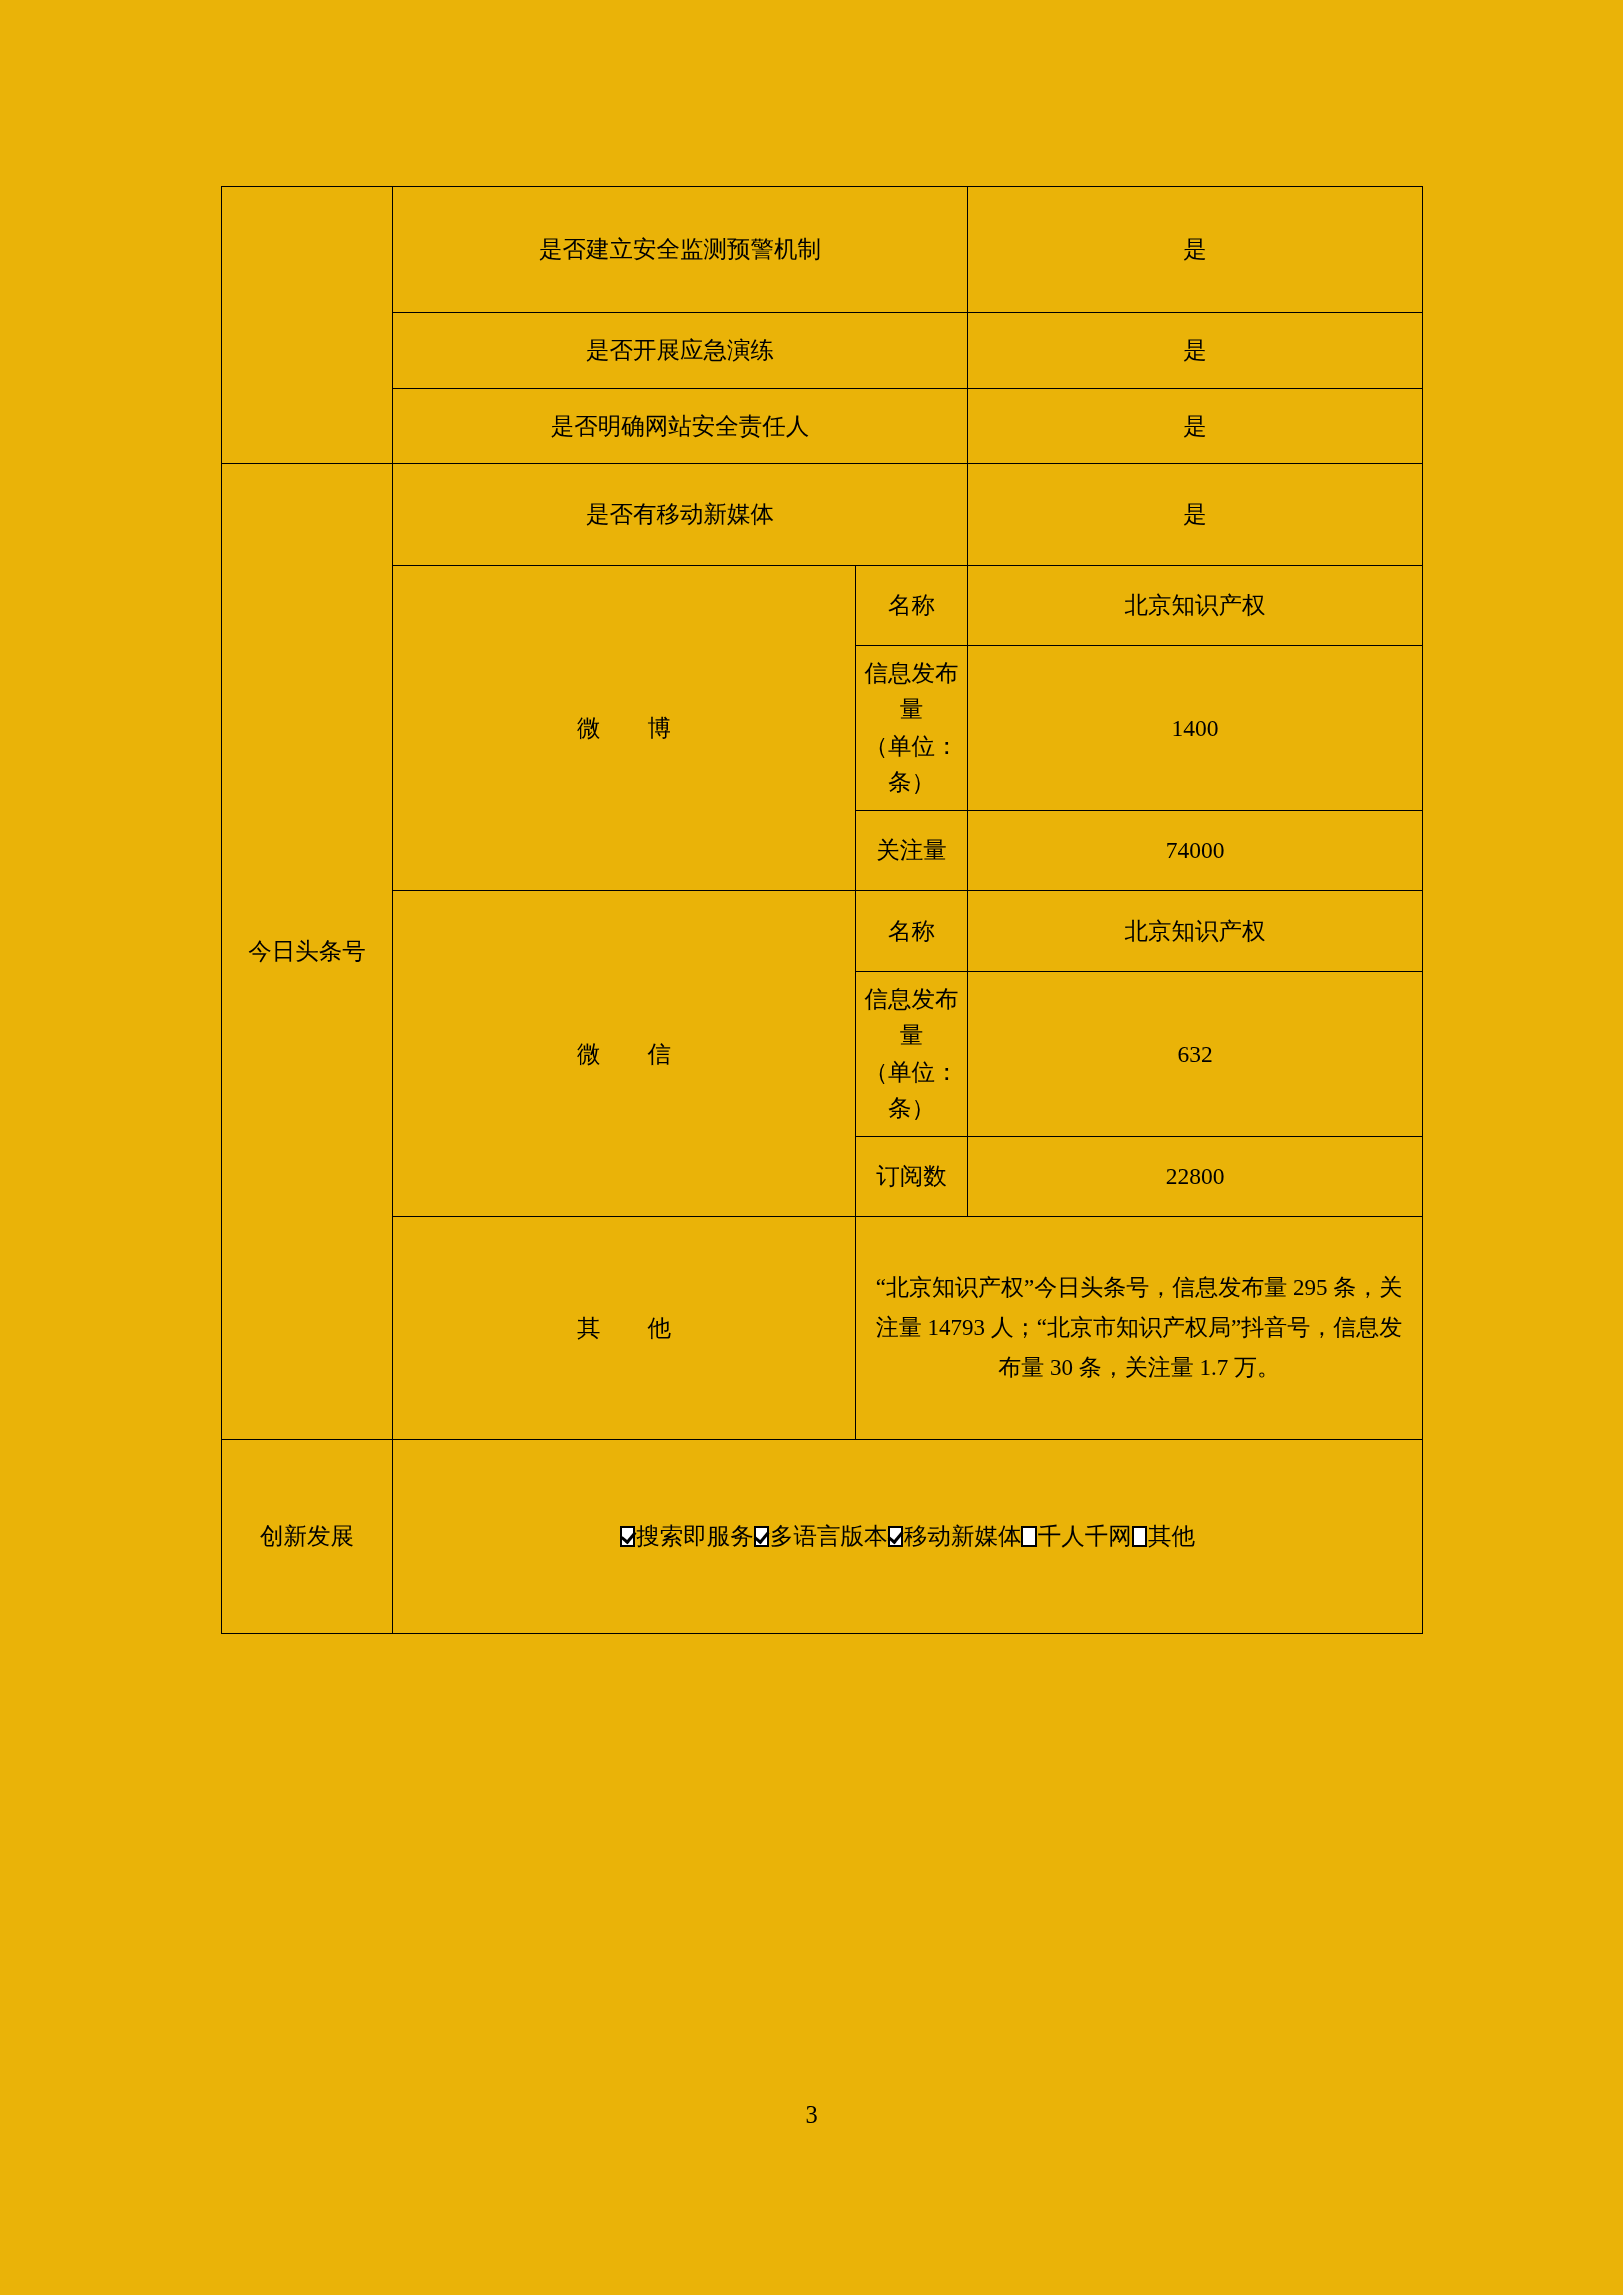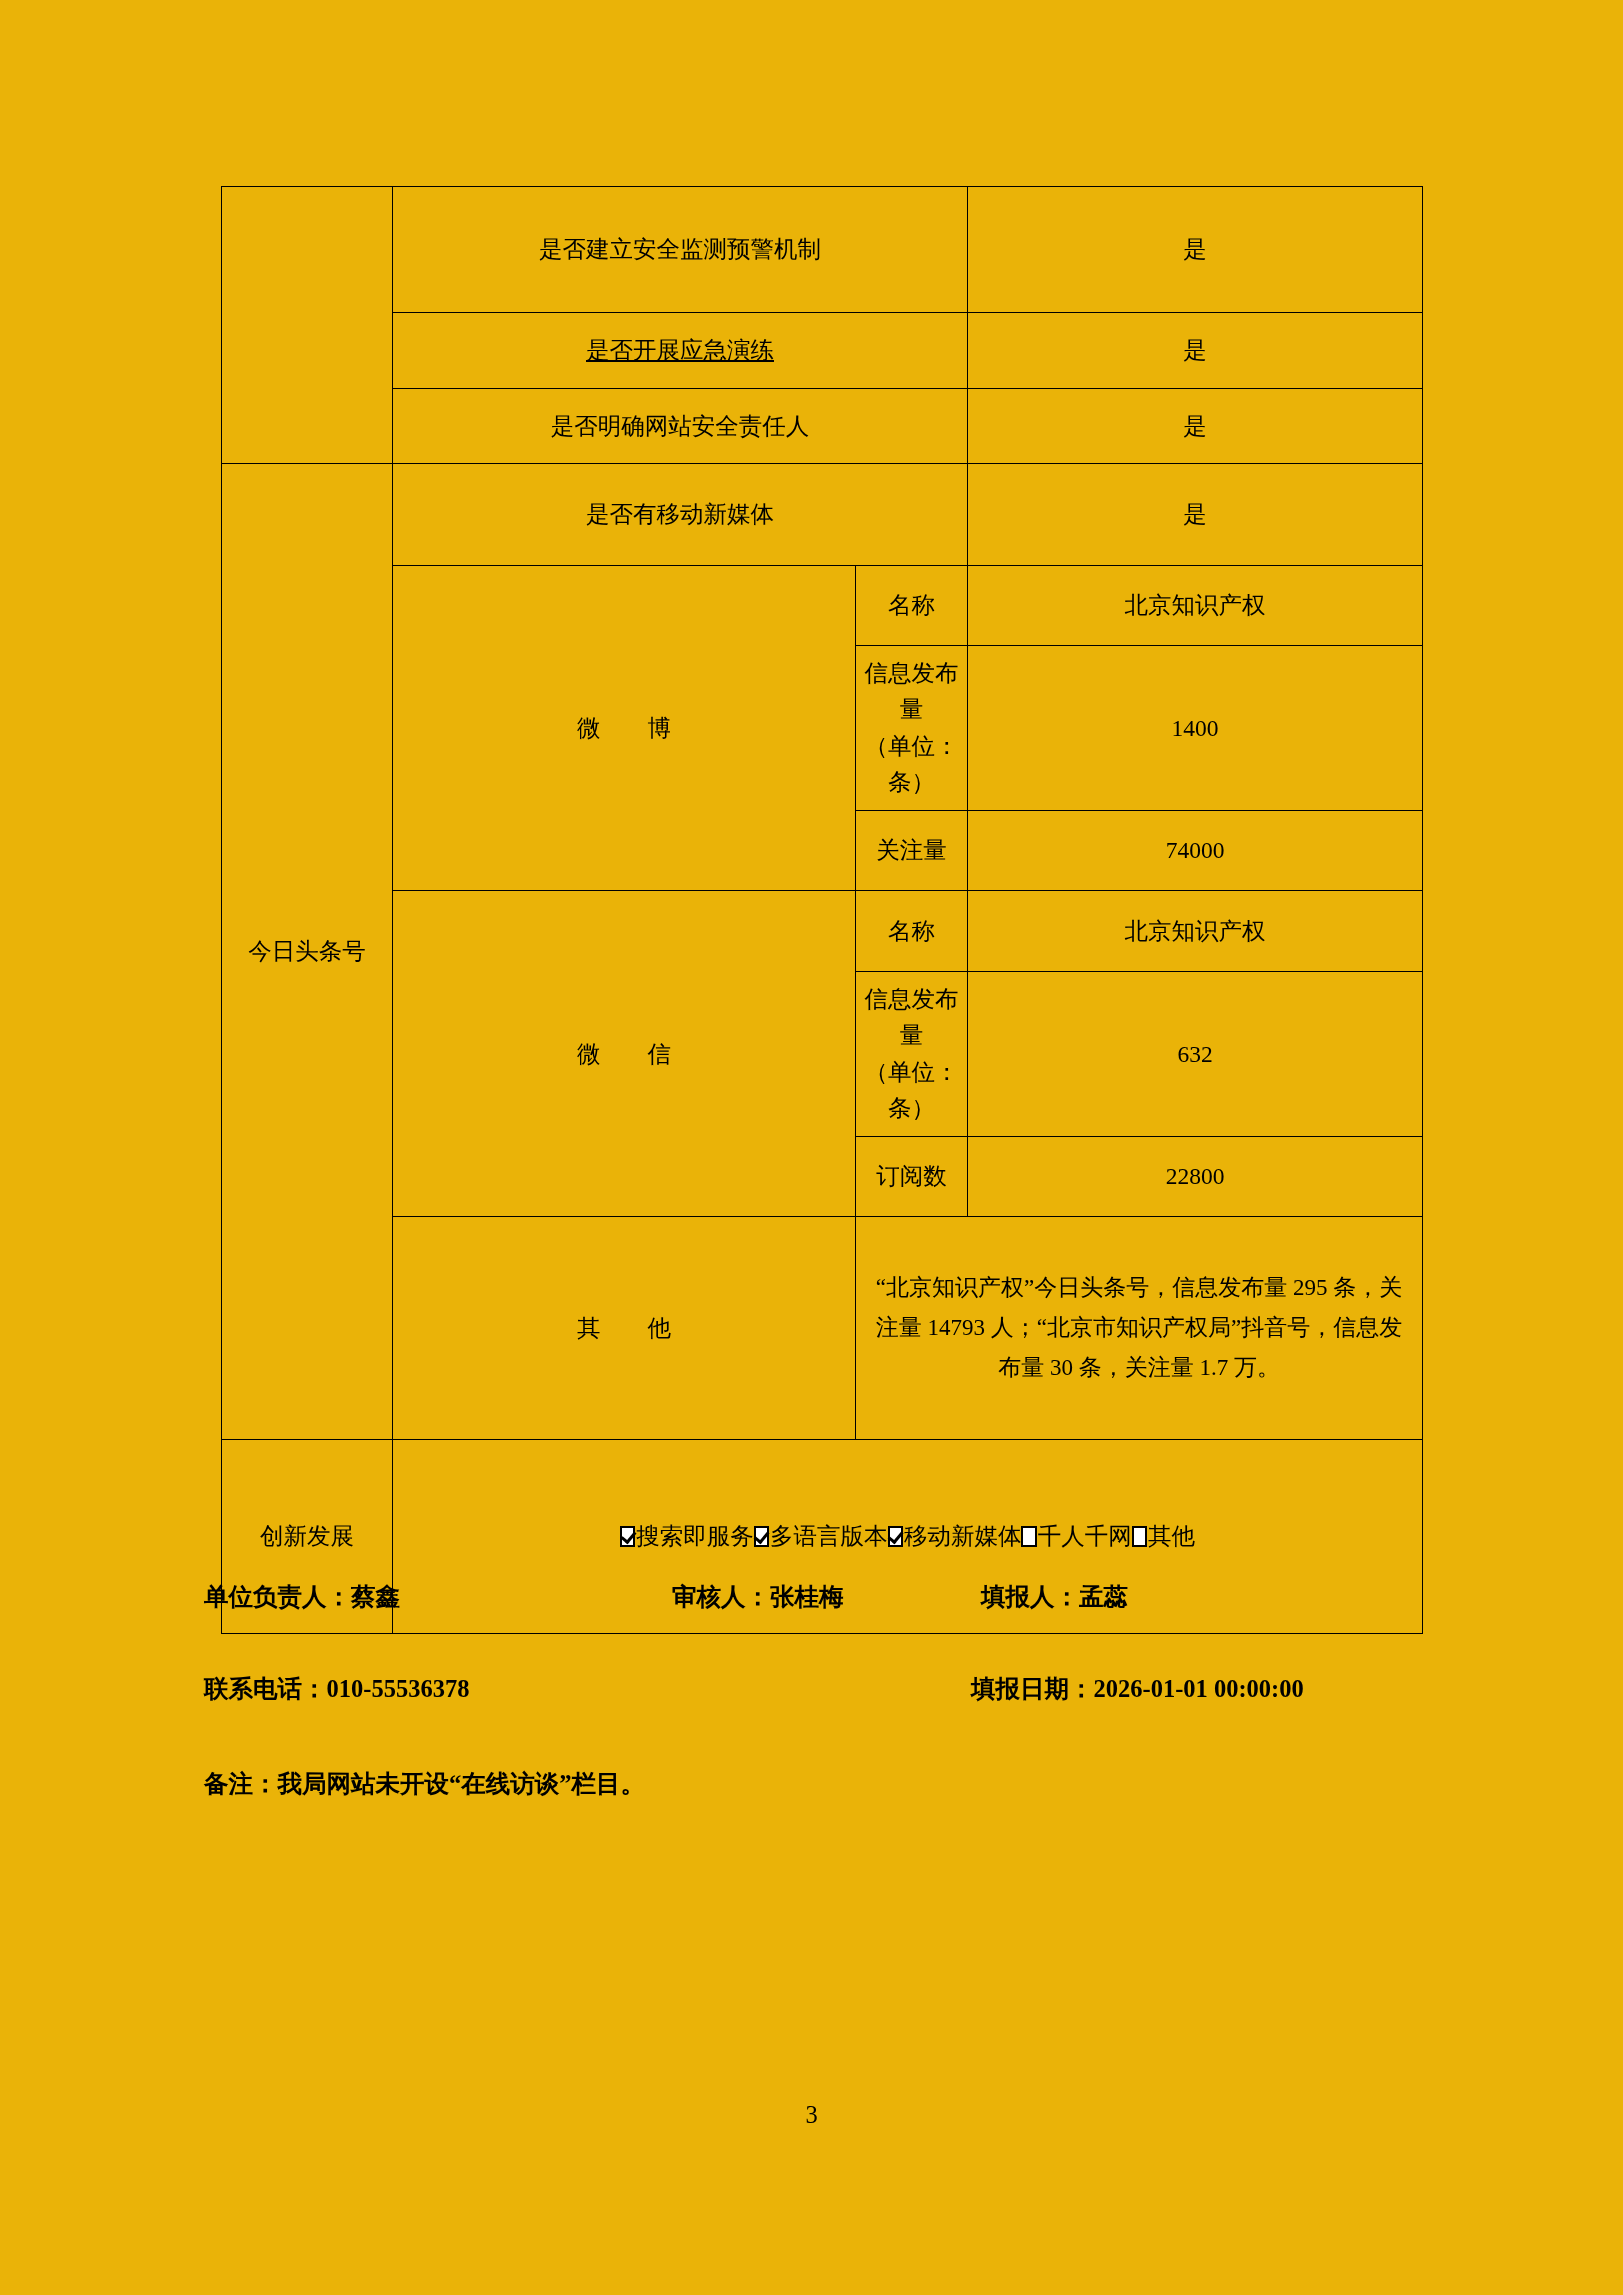--- a/index.html
+++ b/index.html
@@ -158,21 +158,21 @@
         <col class="col-d">
     </colgroup>
     <tbody>
 
       <tr>
         <td rowspan="3" class="cell-cat"></td>
         <td colspan="2" class="cell-label" style="height:107px;">是否建立安全监测预警机制</td>
         <td class="cell-value">是</td>
       </tr>
       <tr>
-        <td colspan="2" class="cell-label" style="height:56px;text-decoration:underline;">是否开展应急演练</td>
+        <td colspan="2" class="cell-label" style="height:56px;">是否开展应急演练</td>
         <td class="cell-value">是</td>
       </tr>
       <tr>
         <td colspan="2" class="cell-label" style="height:56px;margin-left:8px;">是否明确网站安全责任人</td>
         <td class="cell-value">是</td>
       </tr>
 
       <tr>
         <td rowspan="8" class="cell-cat">今日头条号</td>
         <td colspan="2" class="cell-label" style="height:82px;">是否有移动新媒体</td>
@@ -248,35 +248,17 @@
               <span class="cb-label">其他</span>
             </span>
 
           </div>
         </td>
       </tr>
 
     </tbody>
   </table>
 
-  <div class="sig-block">
-
-    <div class="sig-line">
-      <span class="sig-item sig-a">单位负责人：蔡鑫</span>
-      <span class="sig-item sig-b">审核人：张桂梅</span>
-      <span class="sig-item sig-c">填报人：孟蕊</span>
-    </div>
-
-    <div class="sig-line2">
-      <span class="sig-d">联系电话：010-55536378</span>
-      <span class="sig-e">填报日期：2026-01-01 00:00:00</span>
-    </div>
-
-    <div class="sig-line3">
-      <span class="sig-f">备注：我局网站未开设“在线访谈”栏目。</span>
-    </div>
-
-  </div>
 
   <div class="page-number">3</div>
 
 </div>
 
 
 </body></html>

